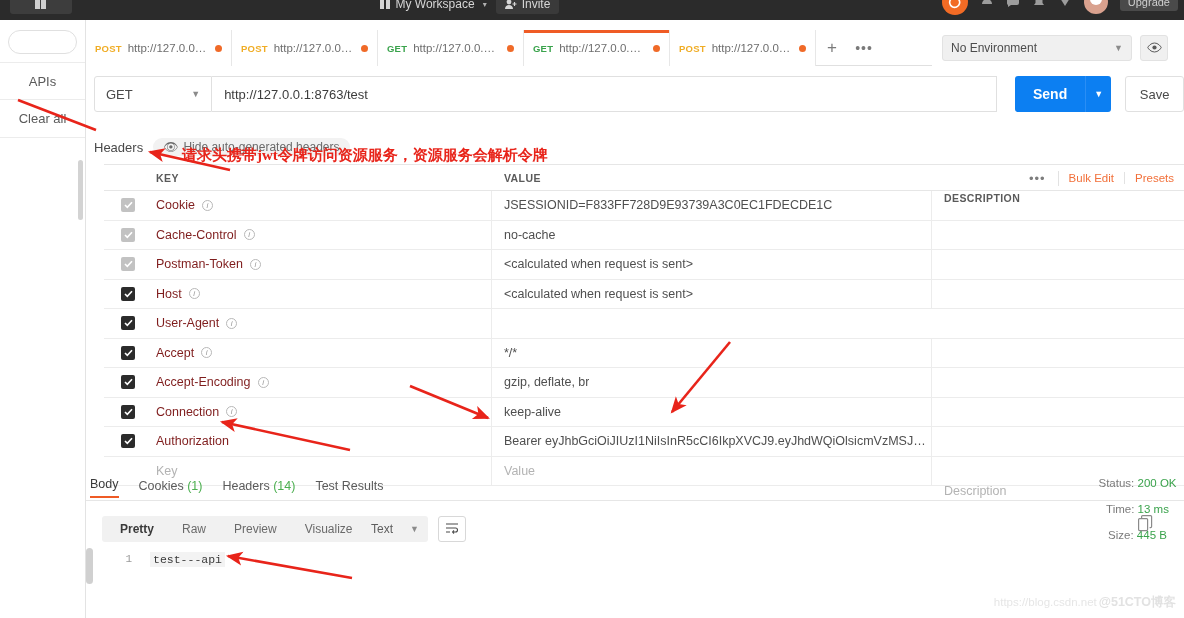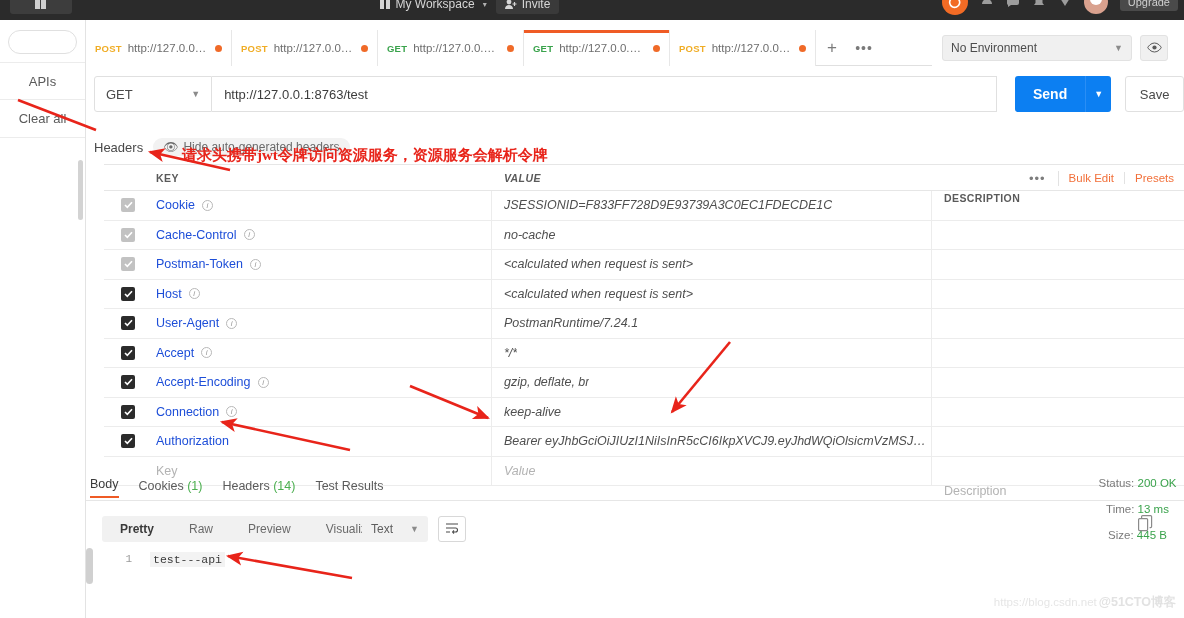--- a/index.html
+++ b/index.html
@@ -192,25 +192,25 @@
   }
   .hrow {
     display: flex; height: 29.5px; align-items: center;
     border-bottom: 1px solid #ececec;
   }
   .hrow.head { height: 26px; border-bottom: 1px solid #e6e6e6; }
   .c-chk { width: 48px; display: flex; align-items: center; justify-content: center; }
   .c-key { width: 340px; padding-left: 4px; display: flex; align-items: center; gap: 7px;
            border-right: 1px solid #ececec; height: 100%; }
   .c-val { width: 440px; padding-left: 12px; display:flex; align-items:center;
-           border-right: 1px solid #ececec; height: 100%; overflow: hidden; font-style: italic; }
+           border-right: 1px solid #ececec; height: 100%; overflow: hidden; }
   .c-desc { flex: 1; padding-left: 12px; display: flex; align-items: center; margin-top: 40px; }
   .hrow.head .c-key, .hrow.head .c-val, .hrow.head .c-desc { border-right: none; }
   .col-label { font-size: 10.5px; font-weight: bold; color: #5a5a5a; letter-spacing: .4px; }
-  .cell-key { font-size: 12.5px; color: #1d4ed8; }
+  .cell-key { font-size: 12.5px; color: #7f1d1d; }
   .cell-val { font-size: 12.5px; color: #4f4f4f; white-space: nowrap;
               overflow: hidden; text-overflow: ellipsis; }
   .placeholder { color: #b3b3b3; }
   .info-i {
     width: 11px; height: 11px; border: 1px solid #b8b8b8; border-radius: 50%;
     color: #9a9a9a; font-size: 8px; display: inline-flex;
     align-items: center; justify-content: center; font-style: italic;
   }
   .cb {
     width: 14px; height: 14px; border-radius: 2px;
@@ -243,21 +243,21 @@
     position: absolute; right: 4px; top: 477px; display: flex; align-items: center;
     gap: 14px; font-size: 11.5px; color: #7a7a7a; flex-direction: column;
   }
   .resp-meta .v { color: #3aa34c; }
   .resp-meta .divider { width: 1px; height: 14px; background: #dedede; }
   .resp-meta .save-resp { color: #ef5b25; font-weight: bold; }
 
   .fmtbar {
     position: absolute; left: 102px; top: 516px; width: 270px; height: 26px;
     background: #f1f1f1; border-radius: 3px; display: flex; align-items: center;
-    padding: 0 6px; gap: 11px;
+    padding: 0 6px; gap: 4px;
   }
   .fmtbar .fb { font-size: 12px; color: #6a6a6a; padding: 0 12px; }
   .fmtbar .fb.active { color: #3a3a3a; font-weight: bold; }
   .fmt-type {
     position: absolute; left: 362px; top: 516px; height: 26px; width: 66px;
     background: #f1f1f1; border-radius: 3px; display: flex; align-items: center;
     justify-content: space-between; padding: 0 9px; font-size: 12px; color: #5d5d5d;
   }
   .fmt-type .cv { font-size: 9px; color: #8b8b8b; }
   .wrap-btn {
@@ -547,23 +547,20 @@
           <span class="cb on">
               <svg width="9" height="8" viewBox="0 0 9 8">
                 <path d="M1 4l2.3 2.4L8 1.2" stroke="#fff" stroke-width="1.6" fill="none"></path>
               </svg>
             </span>
         </div>
         <div class="c-key">
           <span class="cell-key">User-Agent</span>
           <span class="info-i">i</span>
         </div>
-        <div class="c-val">
-          <span class="cell-val">PostmanRuntime/7.24.1</span>
-        </div>
         <div class="c-desc"></div>
       </div>
 
       <div class="hrow">
         <div class="c-chk">
           <span class="cb on">
               <svg width="9" height="8" viewBox="0 0 9 8">
                 <path d="M1 4l2.3 2.4L8 1.2" stroke="#fff" stroke-width="1.6" fill="none"></path>
               </svg>
             </span>

